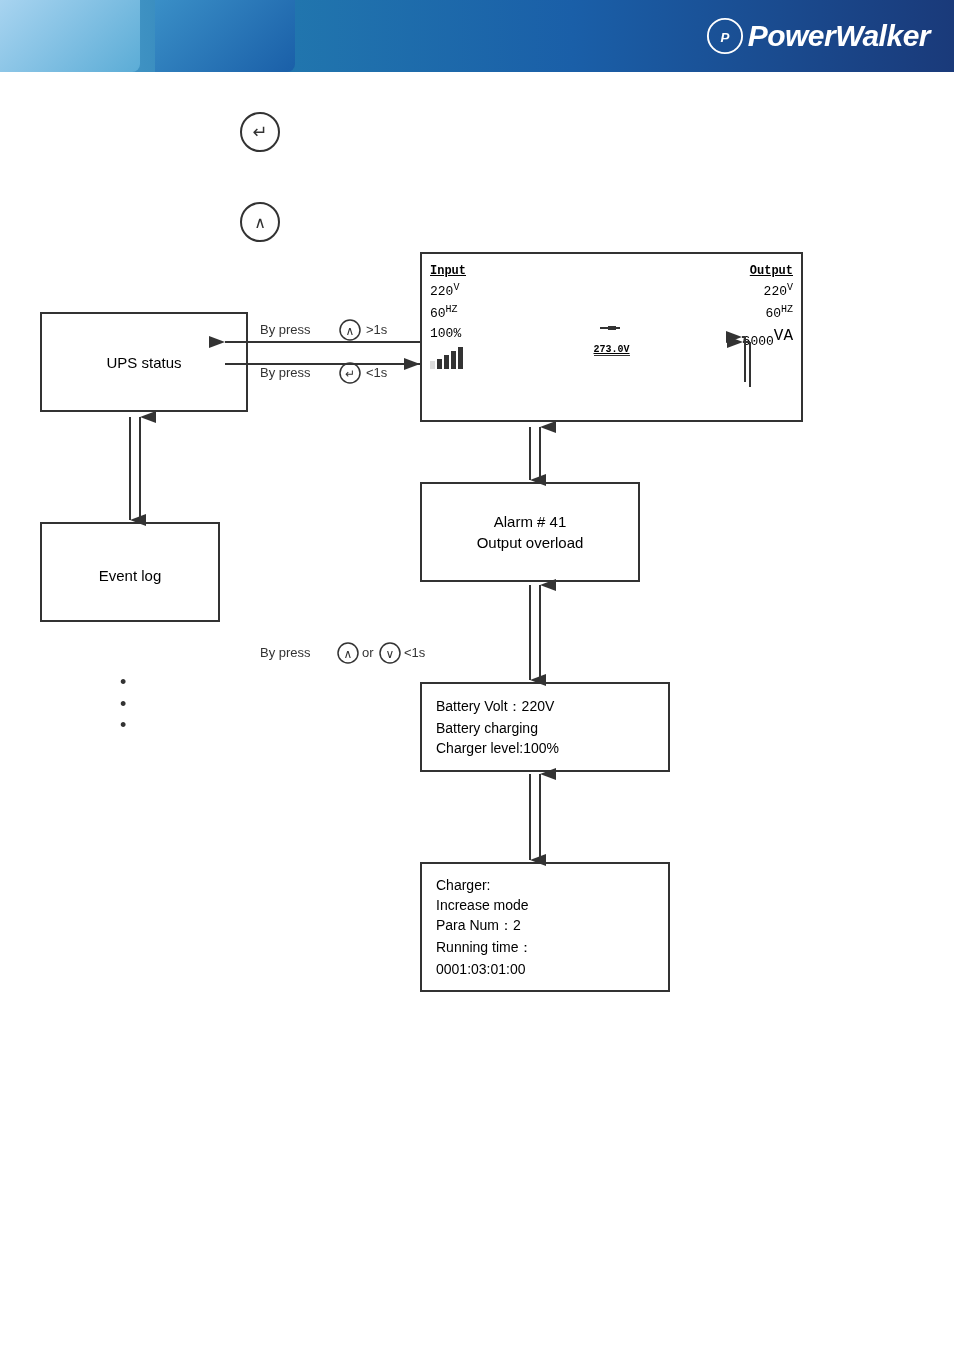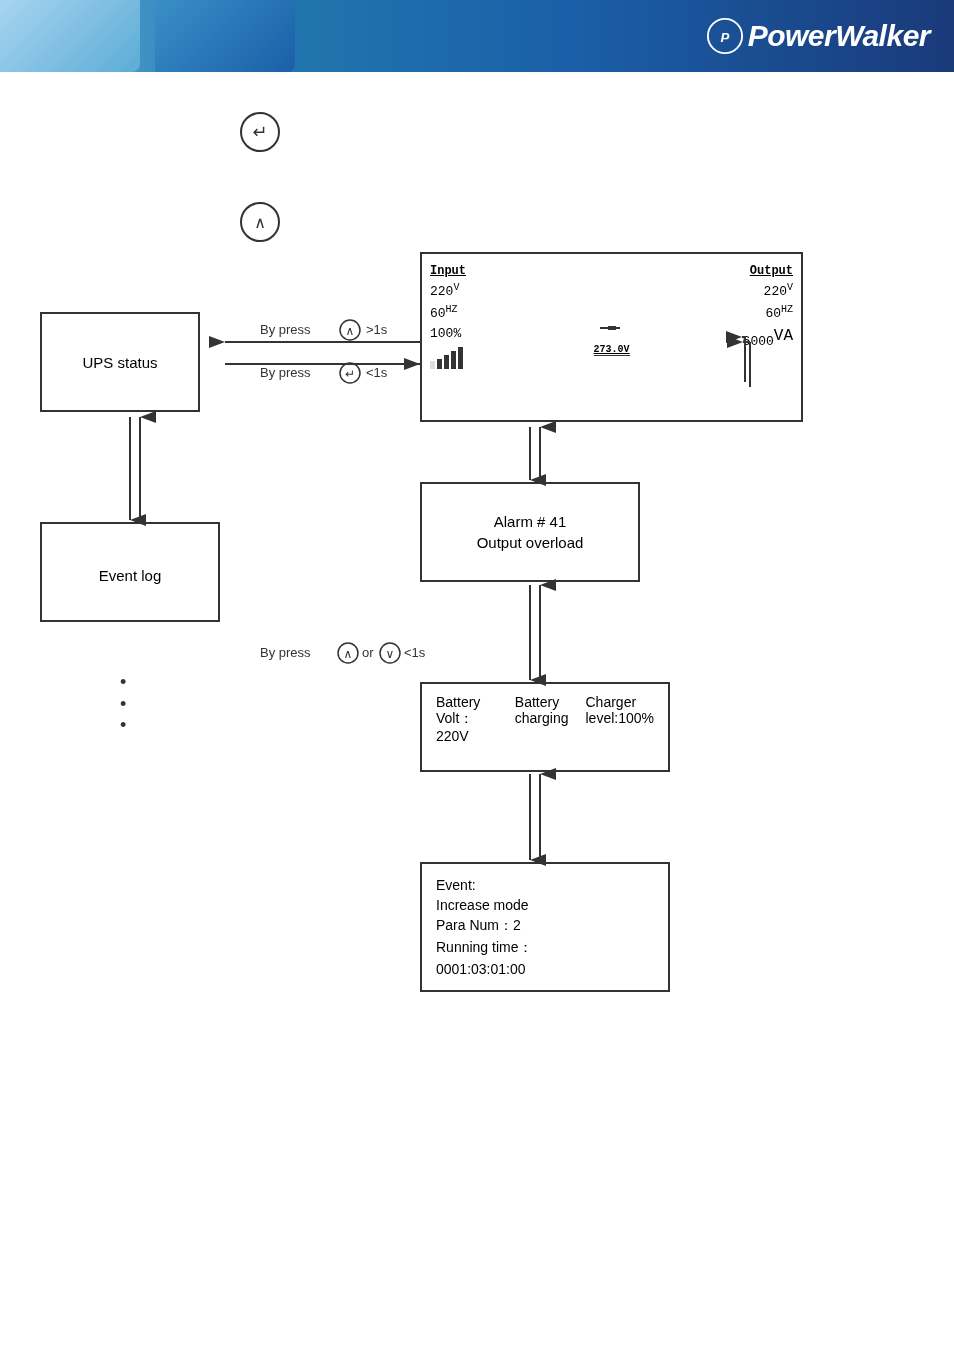--- a/index.html
+++ b/index.html
@@ -95,21 +95,21 @@
     
     .box {
       border: 2px solid #333;
       background: #fff;
       position: absolute;
     }
 
     .ups-status-box {
       left: 0;
       top: 60px;
-      width: 160px;
+      width: 208px;
       height: 100px;
       display: flex;
       align-items: center;
       justify-content: center;
     }
 
     .event-log-box {
       left: 0;
       top: 270px;
       width: 180px;
@@ -143,23 +143,23 @@
     }
 
     .battery-box {
       left: 380px;
       top: 430px;
       width: 250px;
       height: 90px;
       font-size: 14px;
       padding: 10px 14px;
       display: flex;
-      flex-direction: row;
-      justify-content: center;
-      gap: 17px;
+      flex-direction: column;
+      justify-content: center;
+      gap: 4px;
     }
 
     .status-box {
       left: 380px;
       top: 610px;
       width: 250px;
       height: 130px;
       font-size: 14px;
       padding: 10px 14px;
       display: flex;
@@ -340,21 +340,21 @@
       <span style="font-size:15px;">Output overload</span>
     </div>
 
     <div class="box battery-box">
       <span>Battery Volt：220V</span>
       <span>Battery charging</span>
       <span>Charger level:100%</span>
     </div>
 
     <div class="box status-box">
-      <span>Event:</span>
+      <span>Charger:</span>
       <span>    Increase mode</span>
       <span>Para Num：2</span>
       <span>Running time：</span>
       <span>    0001:03:01:00</span>
     </div>
 
     <svg class="arrows-svg" viewBox="0 0 820 800">
       <defs>
         <marker id="arrowhead-right" markerWidth="8" markerHeight="6" refX="8" refY="3" orient="auto">
           <polygon points="0 0, 8 3, 0 6" fill="#333"></polygon>

